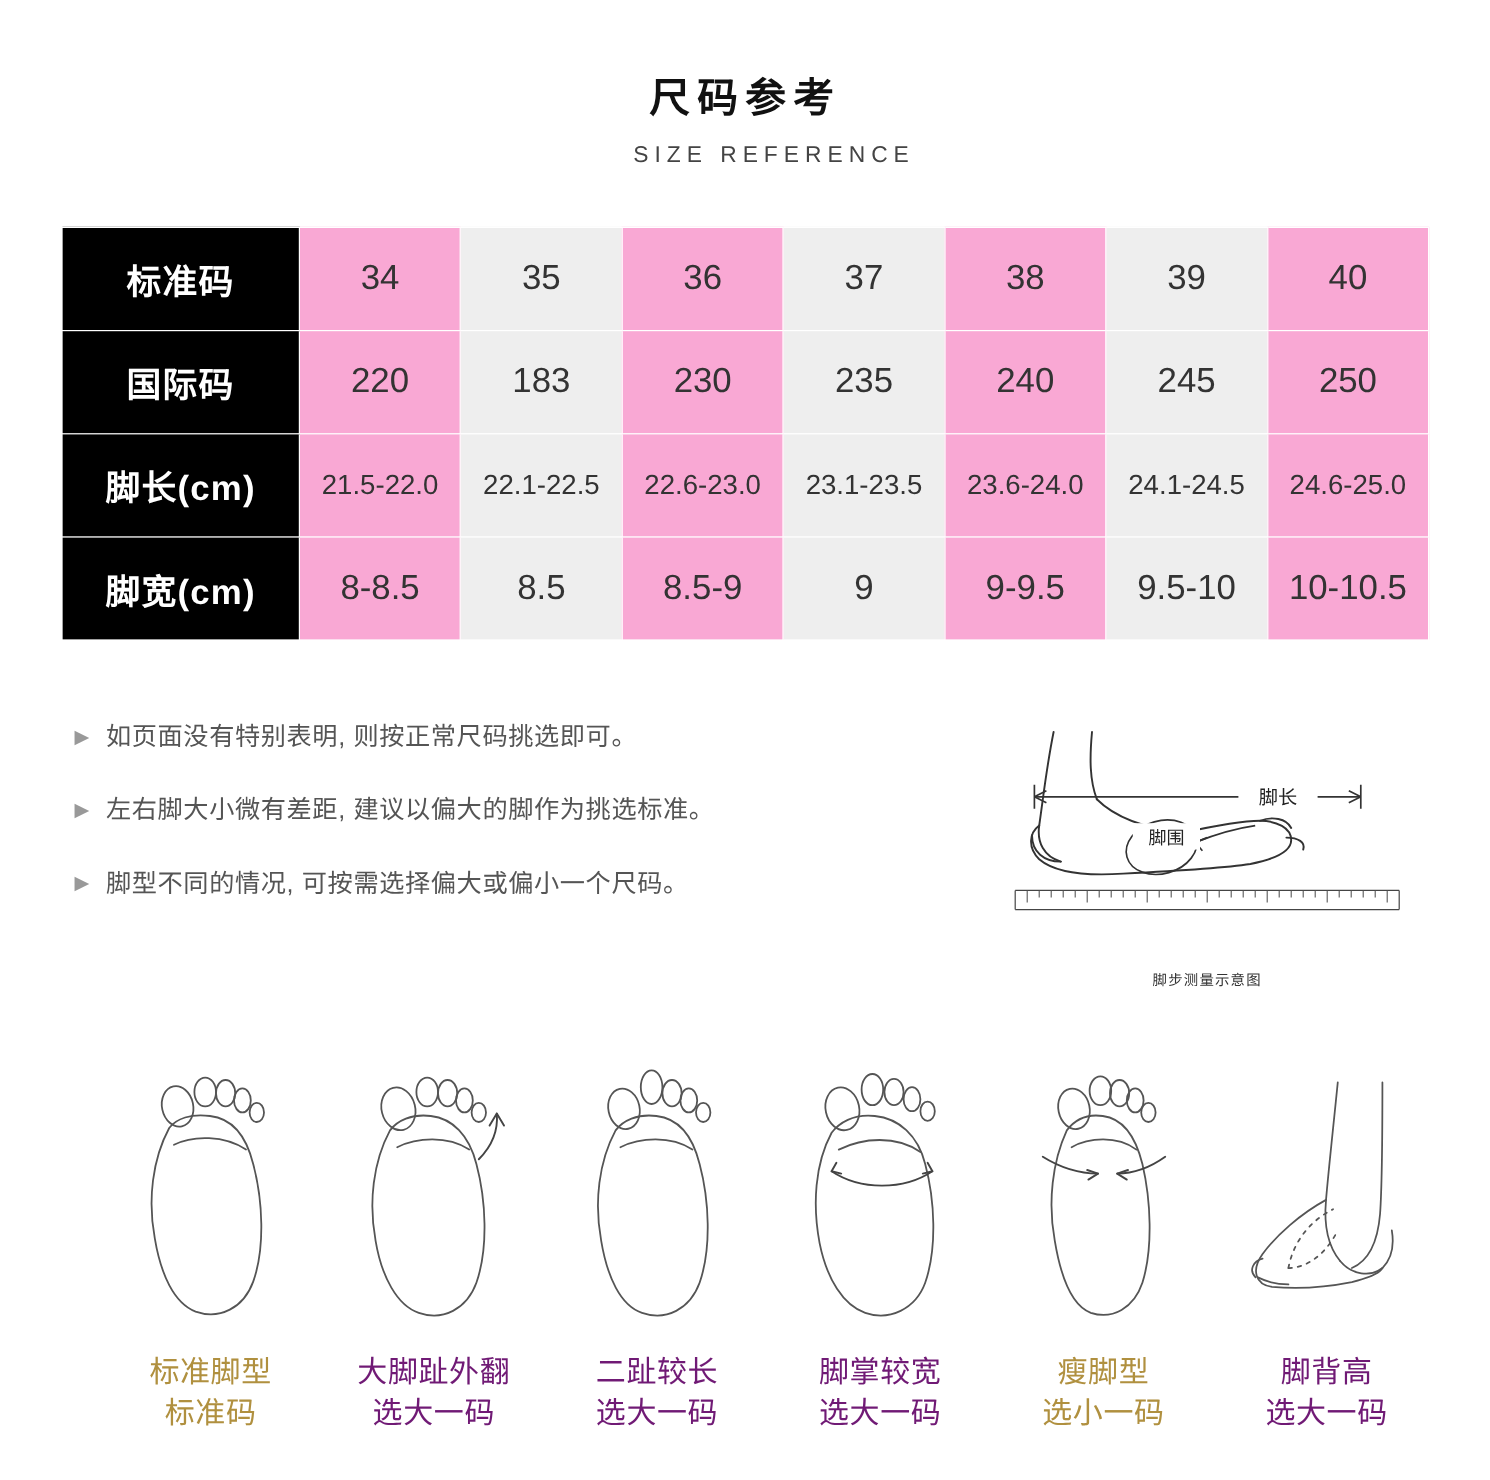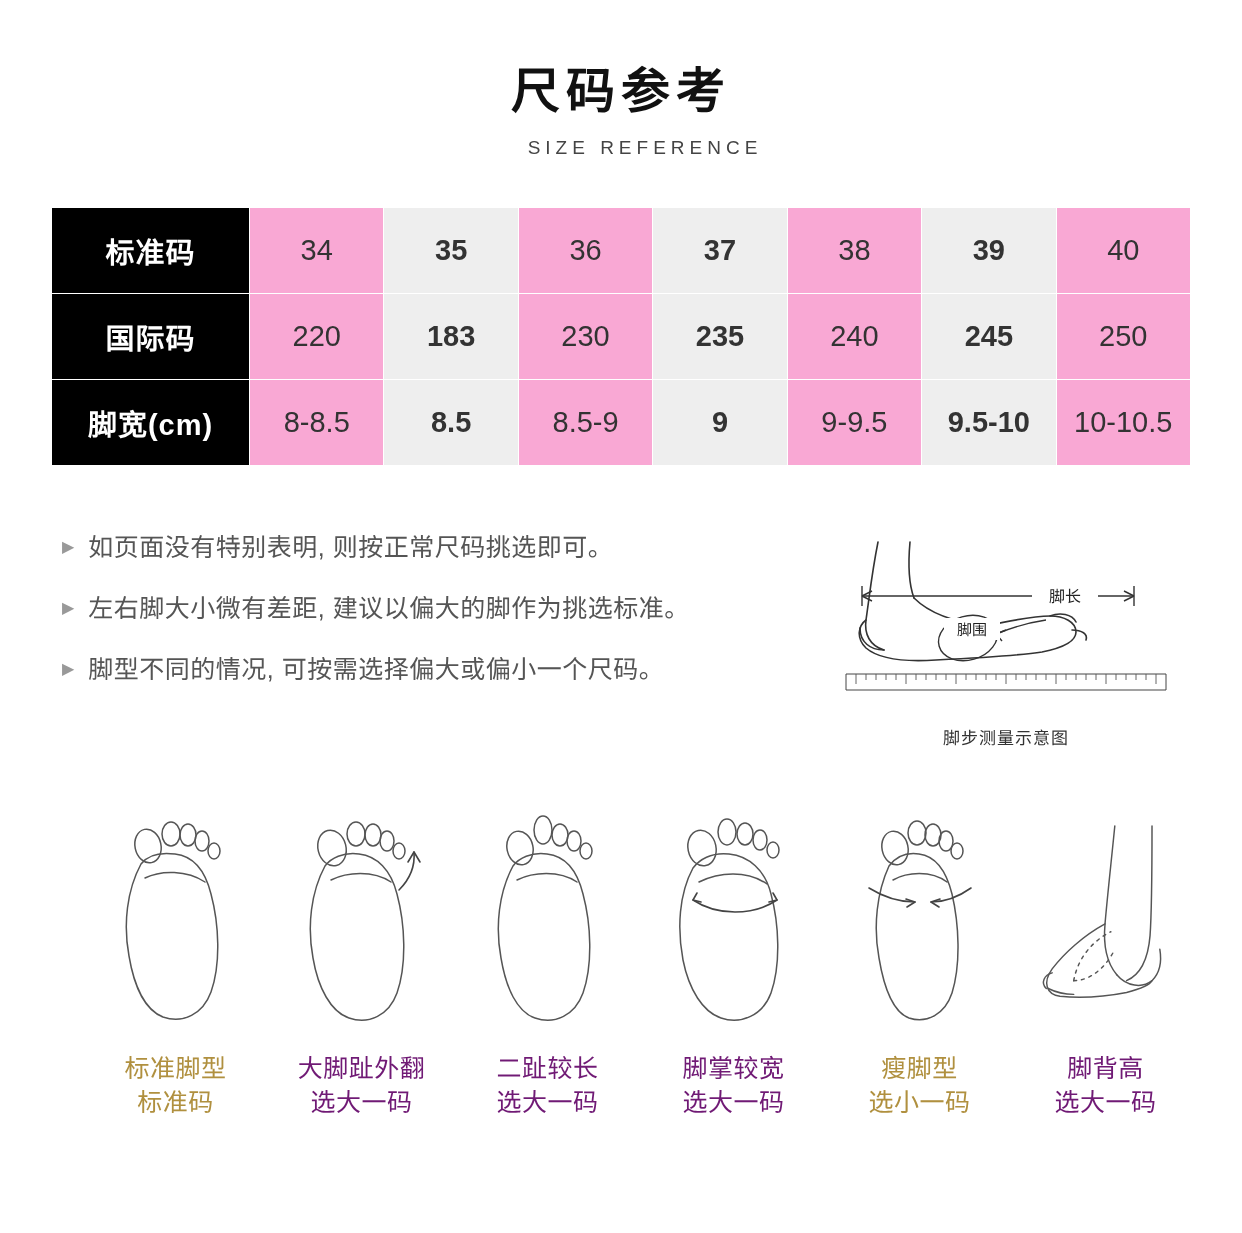--- a/index.html
+++ b/index.html
@@ -15,21 +15,21 @@
     overflow: hidden;
     position: relative;
   }
 
   
   .header {
     text-align: center;
     padding-top: 62px;
   }
   .title-cn {
-    font-size: 49px;
+    font-size: 34px;
     font-weight: bold;
     letter-spacing: 6px;
     color: #111;
     line-height: 1.2;
   }
   .title-en {
     font-size: 19px;
     letter-spacing: 5px;
     color: #444;
     margin-top: 16px;
@@ -61,21 +61,20 @@
     width: 195px;
     letter-spacing: 1px;
   }
   td.cell {
     background: #f9a8d4;
     color: #333;
     font-size: 29px;
   }
   td.cell.alt {
     background: #eeeeee;
-    font-weight: bold;
   }
   td.cell.small {
     font-size: 23px;
   }
 
   
   .mid-section {
     margin-top: 64px;
     display: flex;
     align-items: flex-start;
@@ -91,34 +90,34 @@
     margin-bottom: 27px;
   }
   .note-marker {
     color: #999;
     font-size: 16px;
     line-height: 34px;
     margin-right: 14px;
     flex: 0 0 auto;
   }
   .note-text {
-    font-size: 25px;
+    font-size: 21px;
     color: #555;
     line-height: 34px;
     letter-spacing: 0.5px;
   }
   .diagram {
     flex: 1 1 auto;
     text-align: center;
     padding-top: 4px;
   }
   .diagram-caption {
-    font-size: 17px;
+    font-size: 12px;
     color: #333;
-    margin-top: 6px;
+    margin-top: 20px;
     letter-spacing: 1px;
     font-family: Liberation Mono, monospace;
   }
 
   
   .foot-types {
     margin-top: 50px;
     display: flex;
     justify-content: center;
     align-items: flex-start;
@@ -172,20 +171,30 @@
         <td class="row-head">国际码</td>
         <td class="cell">220</td>
         <td class="cell alt">183</td>
         <td class="cell">230</td>
         <td class="cell alt">235</td>
         <td class="cell">240</td>
         <td class="cell alt">245</td>
         <td class="cell">250</td>
       </tr>
       <tr>
+        <td class="row-head">脚长(cm)</td>
+        <td class="cell small">21.5-22.0</td>
+        <td class="cell alt small">22.1-22.5</td>
+        <td class="cell small">22.6-23.0</td>
+        <td class="cell alt small">23.1-23.5</td>
+        <td class="cell small">23.6-24.0</td>
+        <td class="cell alt small">24.1-24.5</td>
+        <td class="cell small">24.6-25.0</td>
+      </tr>
+      <tr>
         <td class="row-head">脚宽(cm)</td>
         <td class="cell">8-8.5</td>
         <td class="cell alt">8.5</td>
         <td class="cell">8.5-9</td>
         <td class="cell alt">9</td>
         <td class="cell">9-9.5</td>
         <td class="cell alt">9.5-10</td>
         <td class="cell">10-10.5</td>
       </tr>
     </tbody>

